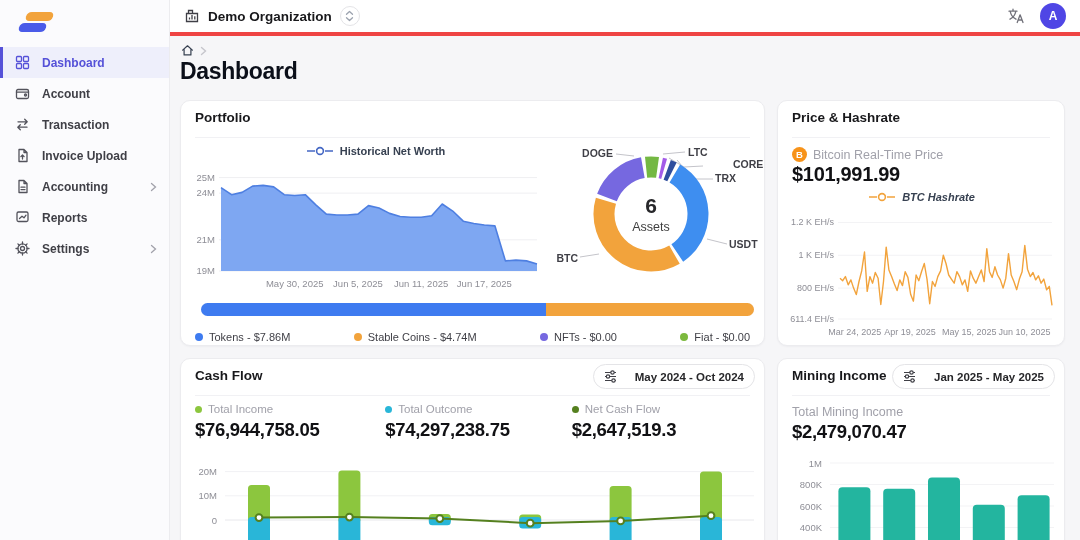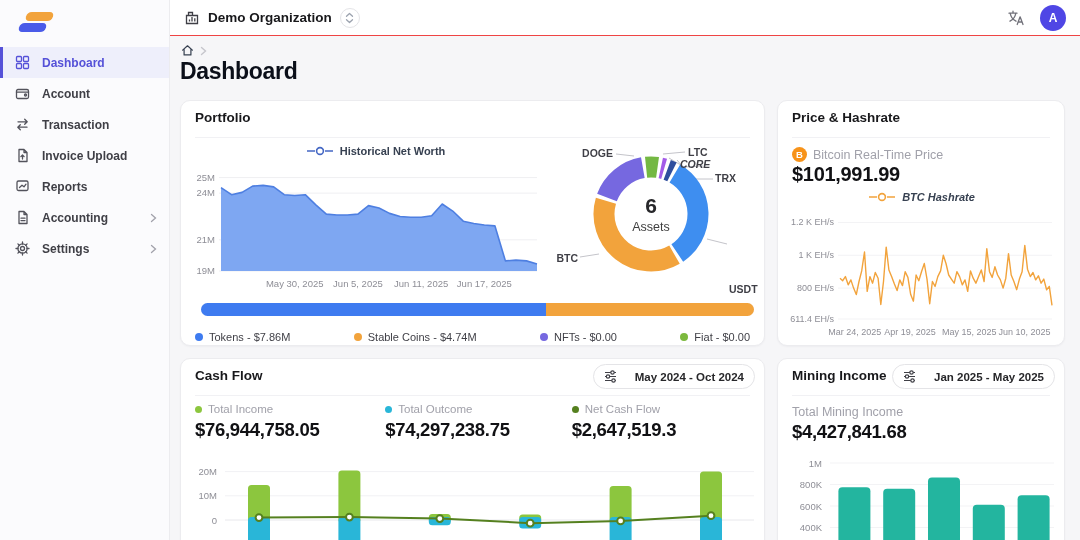--- a/index.html
+++ b/index.html
@@ -13,21 +13,21 @@
   .logo .bar.orange { left:10px; top:4px; background:#F2A33C; }
   .logo .bar.blue { left:3px; top:15px; background:#4A5BE8; }
   .nav { position:absolute; top:47px; left:0; right:0; }
   .nav-item { position:relative; height:31px; display:flex; align-items:center; gap:12px; padding-left:15px; cursor:pointer; color:#3F3F46; font-size:12px; font-weight:700; }
   .nav-item svg { flex:0 0 auto; }
   .nav-item .chev { position:absolute; right:12px; }
   .nav-item.active { background:#EEEFFB; color:#5551D8; }
   .nav-item.active::before { content:""; position:absolute; left:0; top:0; bottom:0; width:3px; background:#5551D8; }
 
   
-  .topbar { position:absolute; left:170px; right:0; top:0; height:36px; background:#FFFFFF; border-bottom:1px solid #ef4444; display:flex; align-items:center; padding:0 14px; z-index:4; }
+  .topbar { position:absolute; left:170px; right:0; top:0; height:36px; background:#FFFFFF; border-bottom:4px solid #ef4444; display:flex; align-items:center; padding:0 14px; z-index:4; }
   .org { display:flex; align-items:center; gap:8px; cursor:pointer; }
   .org-name { font-size:13.5px; font-weight:700; color:#18181B; }
   .stepper { width:20px; height:20px; border:1px solid #E4E4E7; border-radius:50%; display:flex; align-items:center; justify-content:center; background:#fff; cursor:pointer; }
   .top-right { margin-left:auto; display:flex; align-items:center; gap:14px; }
   .avatar { width:26px; height:26px; border-radius:50%; background:#4F46E5; color:#fff; font-size:12px; font-weight:700; display:flex; align-items:center; justify-content:center; cursor:pointer; }
 
   
   .content { position:absolute; left:170px; top:36px; right:0; bottom:0; overflow:hidden; }
   .breadcrumb { position:absolute; left:11px; top:8px; display:flex; align-items:center; gap:6px; }
   .page-title { position:absolute; left:10px; top:22px; font-size:23px; font-weight:700; color:#0B0F19; letter-spacing:-0.3px; }
@@ -107,34 +107,34 @@
       </div>
       <div class="nav-item">
         <svg width="15" height="15" viewBox="0 0 15 15" fill="none" stroke="#52525B" stroke-width="1.3" stroke-linecap="round" stroke-linejoin="round">
           <path d="M4 1.5 h5 l3 3 v9 h-8 z M9 1.5 v3 h3"></path>
           <path d="M7.5 11 v-4 M5.9 8.6 L7.5 7 L9.1 8.6"></path>
         </svg>
         <span>Invoice Upload</span>
       </div>
       <div class="nav-item">
         <svg width="15" height="15" viewBox="0 0 15 15" fill="none" stroke="#52525B" stroke-width="1.3" stroke-linecap="round" stroke-linejoin="round">
-          <rect x="2" y="2" width="11" height="9.5" rx="1.5"></rect>
-          <path d="M4.5 8.5 L7 6.2 L9 7.8 L11 5.2"></path>
-        </svg>
-        <span>Reports</span>
-      </div>
-      <div class="nav-item">
-        <svg width="15" height="15" viewBox="0 0 15 15" fill="none" stroke="#52525B" stroke-width="1.3" stroke-linecap="round" stroke-linejoin="round">
           <path d="M4 1.5 h5 l3 3 v9 h-8 z M9 1.5 v3 h3"></path>
           <path d="M6 8.2 h4 M6 10.6 h4"></path>
         </svg>
         <span>Accounting</span>
         <svg class="chev" width="7" height="10" viewBox="0 0 7 10">
           <path d="M1.5 1.5 L5.5 5 L1.5 8.5" fill="none" stroke="#A1A1AA" stroke-width="1.3" stroke-linecap="round"></path>
         </svg>
+      </div>
+      <div class="nav-item">
+        <svg width="15" height="15" viewBox="0 0 15 15" fill="none" stroke="#52525B" stroke-width="1.3" stroke-linecap="round" stroke-linejoin="round">
+          <rect x="2" y="2" width="11" height="9.5" rx="1.5"></rect>
+          <path d="M4.5 8.5 L7 6.2 L9 7.8 L11 5.2"></path>
+        </svg>
+        <span>Reports</span>
       </div>
       <div class="nav-item">
         <svg width="15" height="15" viewBox="0 0 15 15" fill="none" stroke="#52525B" stroke-width="1.3" stroke-linecap="round" stroke-linejoin="round">
           <circle cx="7.5" cy="7.5" r="2"></circle>
           <circle cx="7.5" cy="7.5" r="4.6"></circle>
           <path d="M7.5 1 v2 M7.5 12 v2 M1 7.5 h2 M12 7.5 h2 M2.9 2.9 l1.4 1.4 M10.7 10.7 l1.4 1.4 M12.1 2.9 l-1.4 1.4 M4.3 10.7 l-1.4 1.4"></path>
         </svg>
         <span>Settings</span>
         <svg class="chev" width="7" height="10" viewBox="0 0 7 10">
           <path d="M1.5 1.5 L5.5 5 L1.5 8.5" fill="none" stroke="#A1A1AA" stroke-width="1.3" stroke-linecap="round"></path>
@@ -221,23 +221,23 @@
         <path d="M60.97640710532531 69.54025308080504 A47 47 0 0 1 96.83853564965423 39.71403560842623" fill="none" stroke="#7668E0" stroke-width="21"></path>
       </svg>
 
     <div class="donut-center">
       <div class="val">6</div>
       <div class="lab">Assets</div>
     </div>
 
     <div class="callout" style="left:380px; top:46px; width:52px; text-align:right;">DOGE</div>
     <div class="callout" style="left:507px; top:45px;">LTC</div>
-    <div class="callout" style="left:499px; top:57px;font-style:italic;">CORE</div>
+    <div class="callout" style="left:552px; top:57px;">CORE</div>
     <div class="callout" style="left:534px; top:71px;">TRX</div>
-    <div class="callout" style="left:548px; top:137px;margin-top:45px;">USDT</div>
+    <div class="callout" style="left:548px; top:137px;">USDT</div>
     <div class="callout" style="left:345px; top:151px; width:52px; text-align:right;">BTC</div>
 
     <div class="alloc-bar" id="alloc-bar">
         <div style="width: 62.381%; background: rgb(62, 123, 240);"></div>
         <div style="width: 37.619%; background: rgb(242, 163, 60);"></div>
       </div>
     <div class="alloc-legend" id="alloc-legend">
         <div class="alloc-item">
           <span class="dot" style="background:#3E7BF0"></span>
           <span>Tokens - $7.86M</span>
@@ -365,21 +365,21 @@
         <path d="M1 2.5 h11 M1 6.5 h11 M1 10.5 h11" stroke="#3F3F46" stroke-width="1.2"></path>
         <circle cx="8.5" cy="2.5" r="1.7" fill="#fff" stroke="#3F3F46" stroke-width="1.2"></circle>
         <circle cx="4" cy="6.5" r="1.7" fill="#fff" stroke="#3F3F46" stroke-width="1.2"></circle>
         <circle cx="9.5" cy="10.5" r="1.7" fill="#fff" stroke="#3F3F46" stroke-width="1.2"></circle>
       </svg>
       <span>Jan 2025 - May 2025</span>
     </div>
     <div class="card-divider"></div>
 
     <div class="mini-label">Total Mining Income</div>
-    <div class="mini-value">$4,427,841.68</div>
+    <div class="mini-value">$2,479,070.47</div>
 
     <svg style="position:absolute; left:6px; top:92px;" width="276" height="200" viewBox="0 0 276 200">
         <line x1="46" y1="12" x2="270" y2="12" stroke="#F3F3F5" stroke-width="1"></line>
         <text x="38" y="15.5" text-anchor="end" font-size="9.5" fill="#8E8E96">1M</text>
         <line x1="46" y1="33.5" x2="270" y2="33.5" stroke="#F3F3F5" stroke-width="1"></line>
         <text x="38" y="37" text-anchor="end" font-size="9.5" fill="#8E8E96">800K</text>
         <line x1="46" y1="55" x2="270" y2="55" stroke="#F3F3F5" stroke-width="1"></line>
         <text x="38" y="58.5" text-anchor="end" font-size="9.5" fill="#8E8E96">600K</text>
         <line x1="46" y1="76.5" x2="270" y2="76.5" stroke="#F3F3F5" stroke-width="1"></line>
         <text x="38" y="80" text-anchor="end" font-size="9.5" fill="#8E8E96">400K</text>

